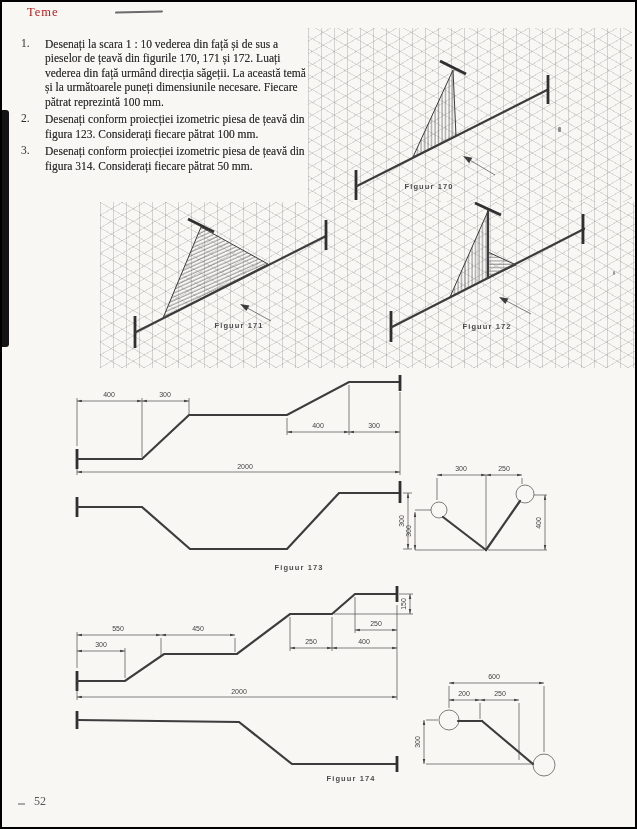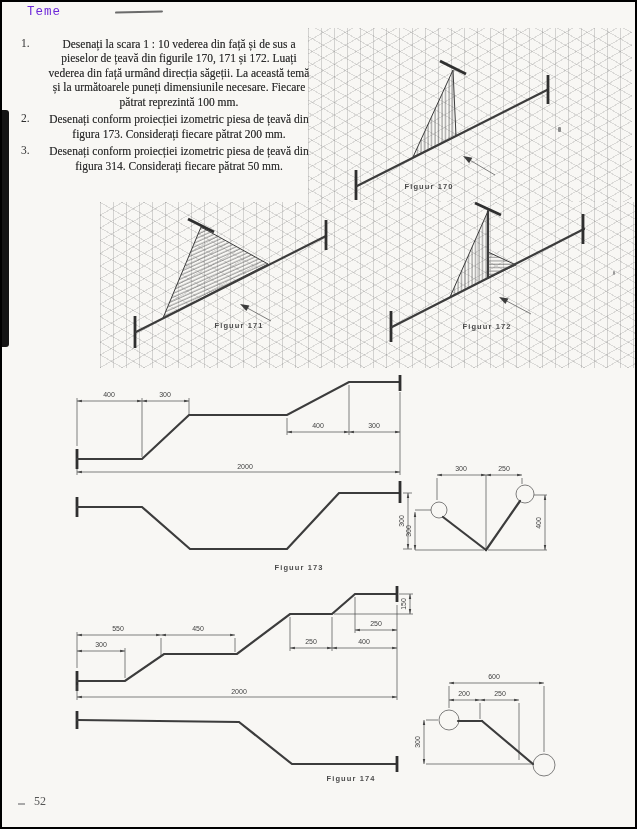--- a/index.html
+++ b/index.html
@@ -2,28 +2,27 @@
 <html><head>
 <meta charset="utf-8">
 <style>
   html,body{margin:0;padding:0;background:#e8e8e8;}
   .page{
     position:relative; width:633px; height:825px;
     background:#f8f7f4; border:2px solid #000; overflow:hidden;
     font-family:"Liberation Serif", serif; color:#2e2e2e;
   }
   .hdr{
-    position:absolute; left:25px; top:3px; font-size:12.5px; color:#6d28d9;
+    position:absolute; left:25px; top:3px; font-size:12.5px; color:#b91c1c;
     letter-spacing:1px;
-    font-family:Liberation Mono, monospace;
   }
   .tasks{position:absolute; left:19px; top:35px; width:292px;}
   .task{display:flex; margin-bottom:3px;}
   .task .num{width:24px; flex:0 0 24px; font-size:11.5px;}
-  .task .txt{flex:1; font-size:11.5px; line-height:1.26; text-align:center;
+  .task .txt{flex:1; font-size:11.5px; line-height:1.26; text-align:left;
     text-shadow:0 0 0.4px rgba(40,40,40,.55);}
   .iso{
     position:absolute;
     background-image:
       repeating-linear-gradient(90deg,  rgba(125,125,125,0.30) 0 1px, transparent 1px 13px),
       repeating-linear-gradient(150deg, rgba(125,125,125,0.24) 0 1px, transparent 1px 11px),
       repeating-linear-gradient(30deg,  rgba(125,125,125,0.24) 0 1px, transparent 1px 11px);
   }
   .figsvg{position:absolute; left:0; top:0; overflow:visible;}
   svg .pipe{stroke:#3c3c3c; stroke-width:2.2; fill:none; stroke-linecap:round;}
@@ -49,21 +48,21 @@
 
   <div class="hdr">Teme</div>
 
   <div class="tasks">
     <div class="task">
       <span class="num">1.</span>
       <span class="txt">Desenați la scara 1 : 10 vederea din față și de sus a pieselor de țeavă din figurile 170, 171 și 172. Luați vederea din față urmând direcția săgeții. La această temă și la următoarele puneți dimensiunile necesare. Fiecare pătrat reprezintă 100 mm.</span>
     </div>
     <div class="task">
       <span class="num">2.</span>
-      <span class="txt">Desenați conform proiecției izometric piesa de țeavă din figura 173. Considerați fiecare pătrat 200 mm.</span>
+      <span class="txt">Desenați conform proiecției izometric piesa de țeavă din figura 123. Considerați fiecare pătrat 100 mm.</span>
     </div>
     <div class="task">
       <span class="num">3.</span>
       <span class="txt">Desenați conform proiecției izometric piesa de țeavă din figura 314. Considerați fiecare pătrat 50 mm.</span>
     </div>
   </div>
 
   <div class="iso" style="left:306px; top:26px; width:324px; height:174px;">
     <svg class="figsvg" width="324" height="174" viewBox="0 0 324 174">
       <defs>

